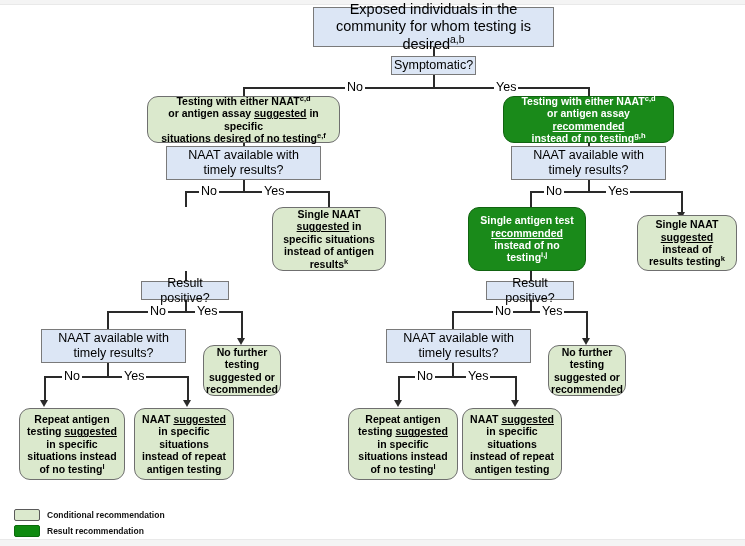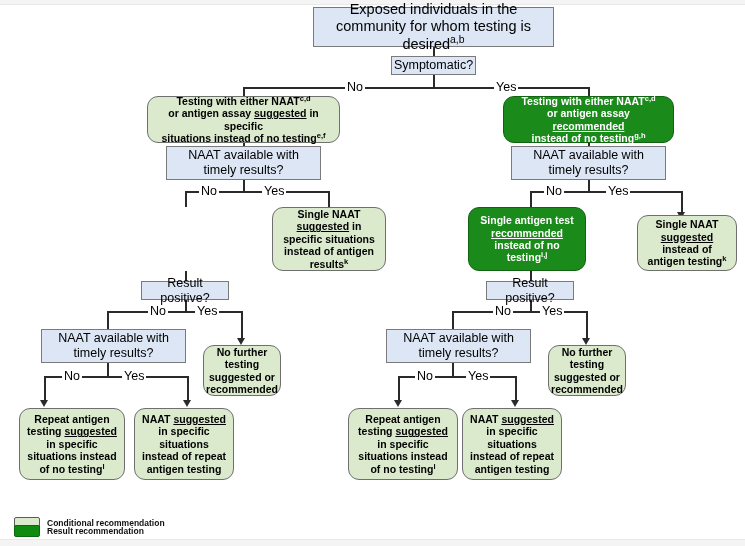--- a/index.html
+++ b/index.html
@@ -136,21 +136,21 @@
   <div class="ln lnh" style="left:243px; top:87px; width:346px;"></div>
   <div class="ln lnv" style="left:243px; top:87px; height:9px;"></div>
   <div class="ln lnv" style="left:588px; top:87px; height:9px;"></div>
   <div class="elabel" style="left:345px; top:81px;">No</div>
   <div class="elabel" style="left:494px; top:81px;">Yes</div>
 
   <div class="node green-light" style="left:147px; top:96px; width:193px; height:47px;">
     <span>
       <span>Testing with either NAAT</span><sup>c,d</sup><br>
       <span>or antigen assay </span><u>suggested</u><span> in specific</span><br>
-      <span>situations instead of no testing</span><sup>e,f</sup>
+      <span>situations desired of no testing</span><sup>e,f</sup>
     </span>
   </div>
 
   <div class="ln lnv" style="left:243px; top:143px; height:10px;"></div>
 
   <div class="node blue" style="left:166px; top:146px; width:155px; height:34px;">
     <span>NAAT available with timely results?</span>
   </div>
 
   <div class="ln lnv" style="left:243px; top:180px; height:12px;"></div>
@@ -236,21 +236,21 @@
   <div class="node green-dark" style="left:468px; top:207px; width:118px; height:64px;">
     <span>
       <span>Single antigen test</span><br>
       <u>recommended</u><span> instead of no testing</span><sup>i,j</sup>
     </span>
   </div>
 
   <div class="node green-light" style="left:637px; top:215px; width:100px; height:56px;">
     <span>
       <span>Single NAAT</span><br>
-      <u>suggested</u><span> instead of antigen testing</span><sup>k</sup>
+      <u>suggested</u><span> instead of results testing</span><sup>k</sup>
     </span>
   </div>
 
   <div class="ln lnv" style="left:530px; top:271px; height:10px;"></div>
 
   <div class="node blue" style="left:486px; top:281px; width:88px; height:19px;">
     <span>Result positive?</span>
   </div>
 
   <div class="ln lnv" style="left:530px; top:300px; height:12px;"></div>
@@ -283,21 +283,21 @@
       <span>Repeat antigen testing </span><u>suggested</u><span> in specific situations instead of no testing</span><sup>l</sup>
     </span>
   </div>
 
   <div class="node green-light" style="left:462px; top:408px; width:100px; height:72px;">
     <span>
       <span>NAAT </span><u>suggested</u><span> in specific situations instead of repeat antigen testing</span>
     </span>
   </div>
 
-  <div class="legend-row" style="left:14px; top:509px;margin-top:8px;">
+  <div class="legend-row" style="left:14px; top:509px;">
     <div class="legend-sw cond"></div>
     <div class="legend-txt">Conditional recommendation</div>
   </div>
   <div class="legend-row" style="left:14px; top:525px;">
     <div class="legend-sw strong"></div>
     <div class="legend-txt">Result recommendation</div>
   </div>
 
 </div>
 

